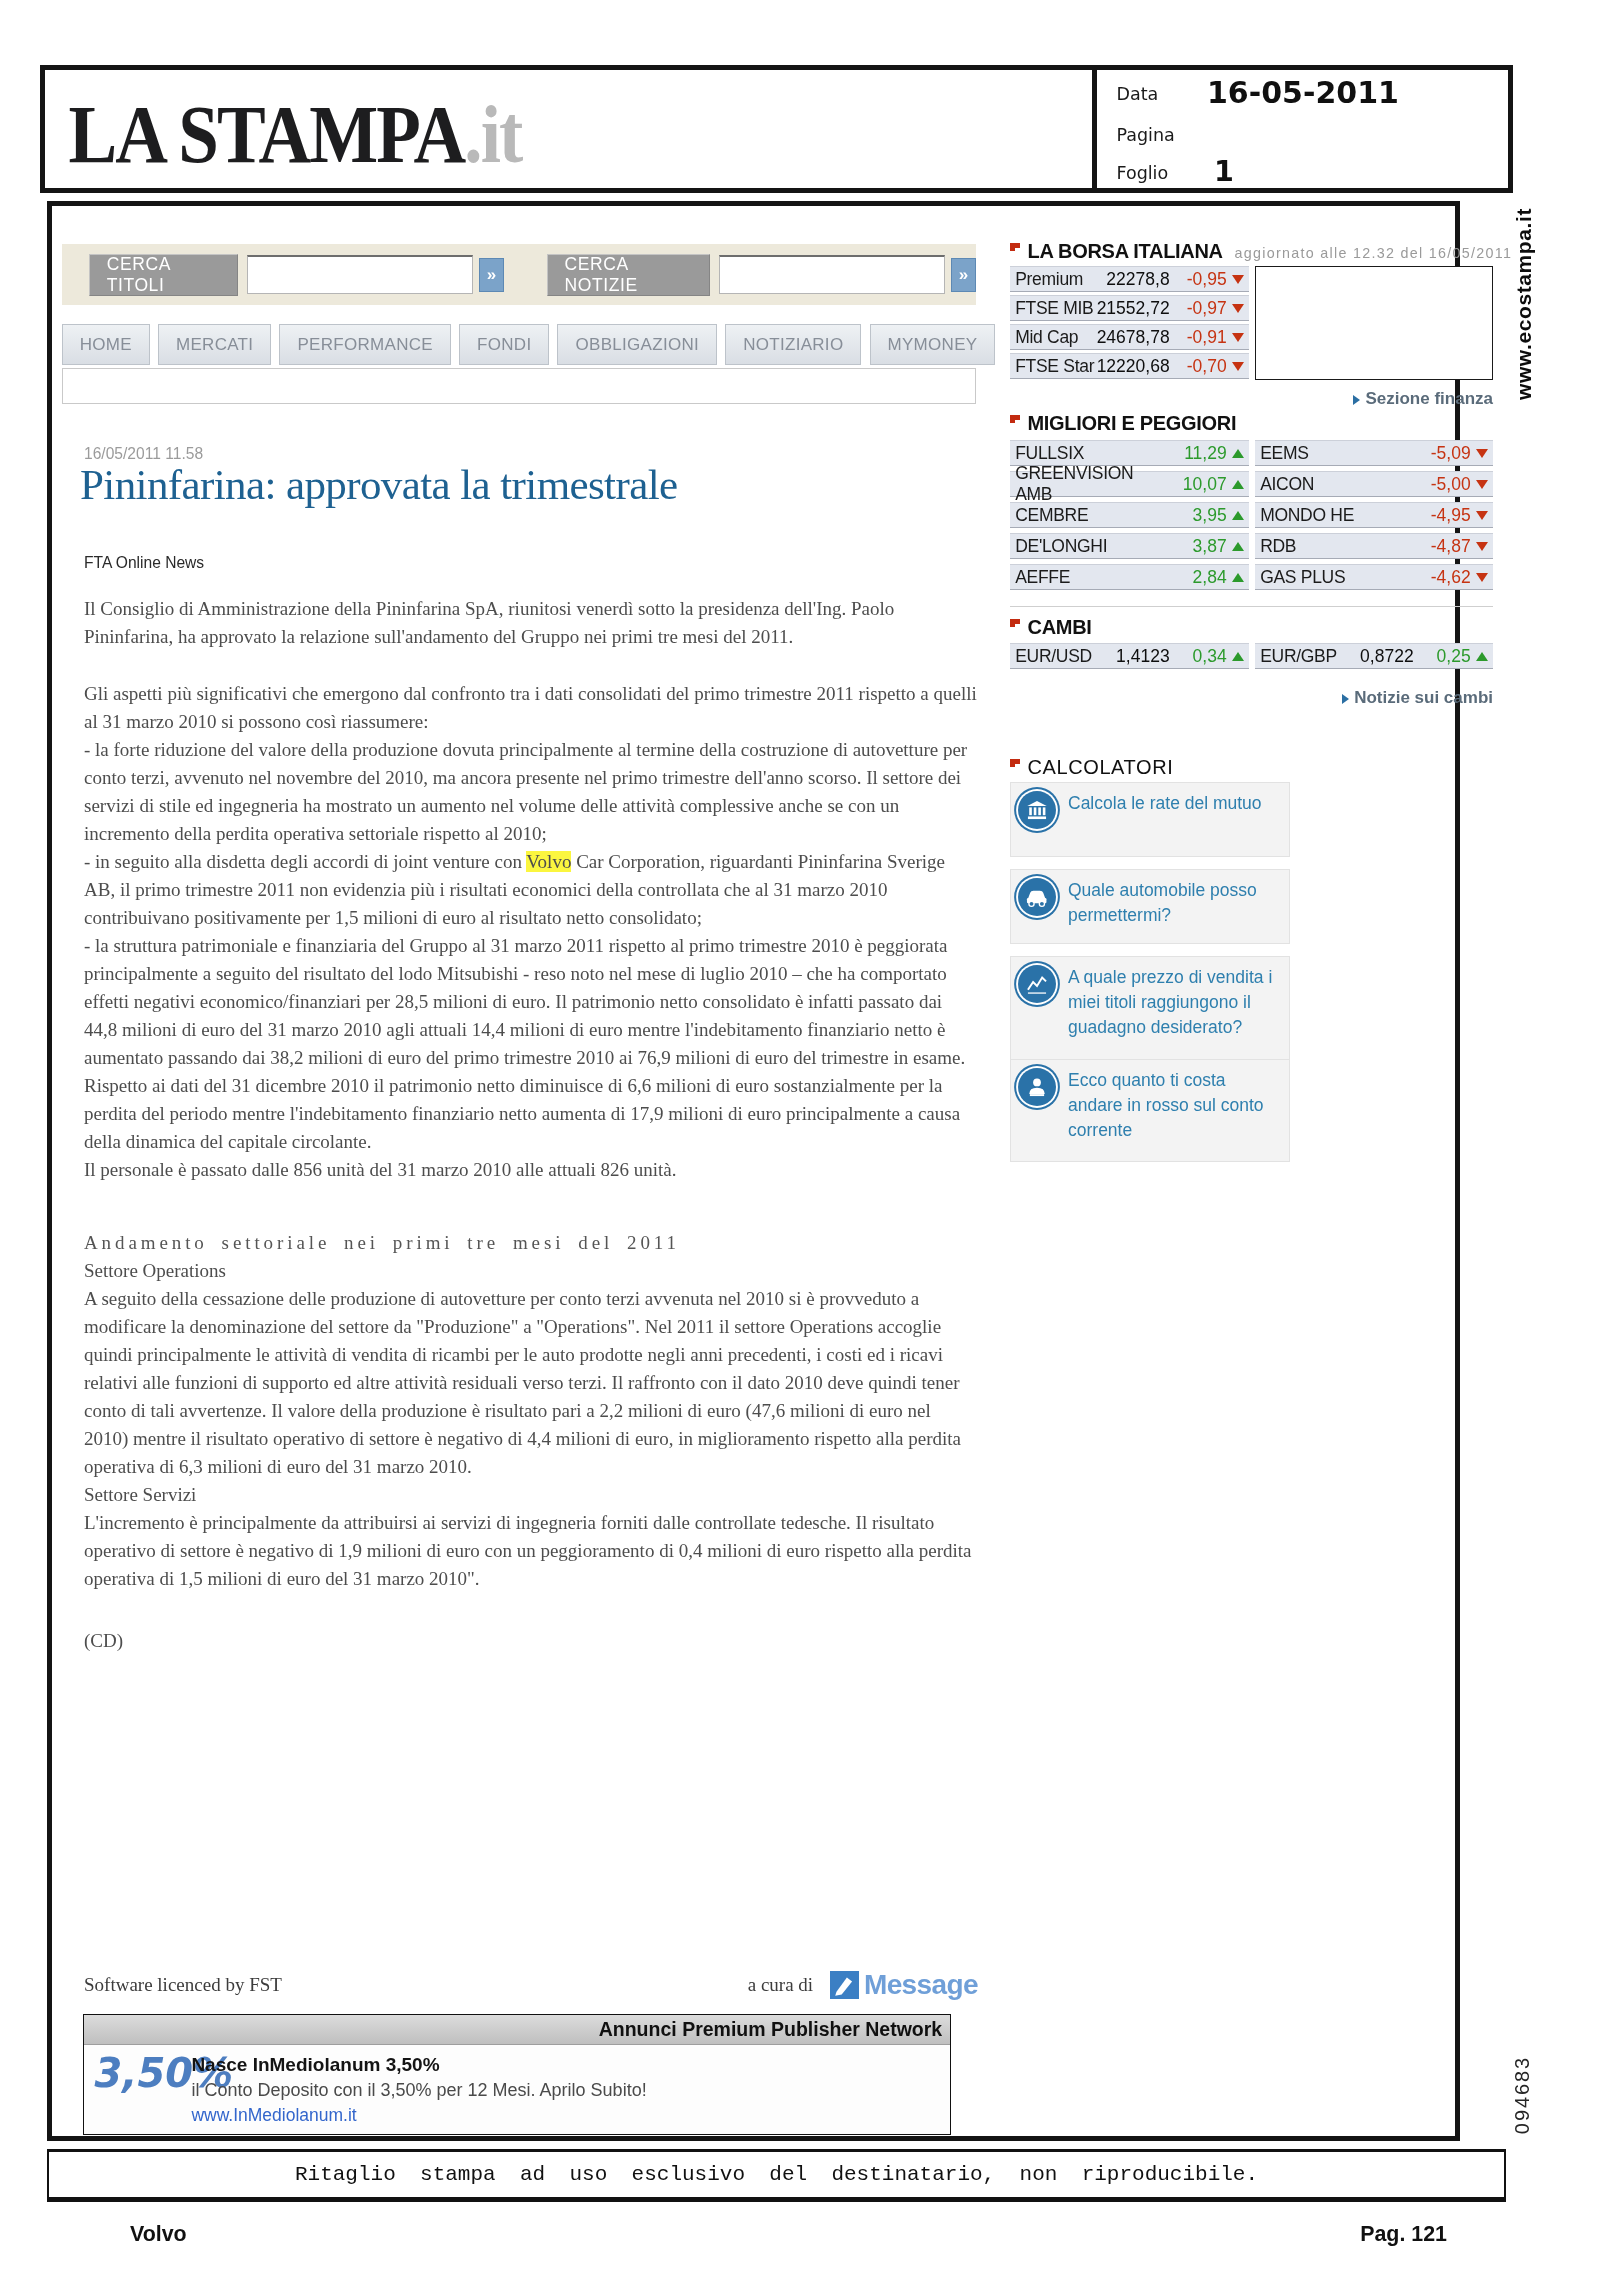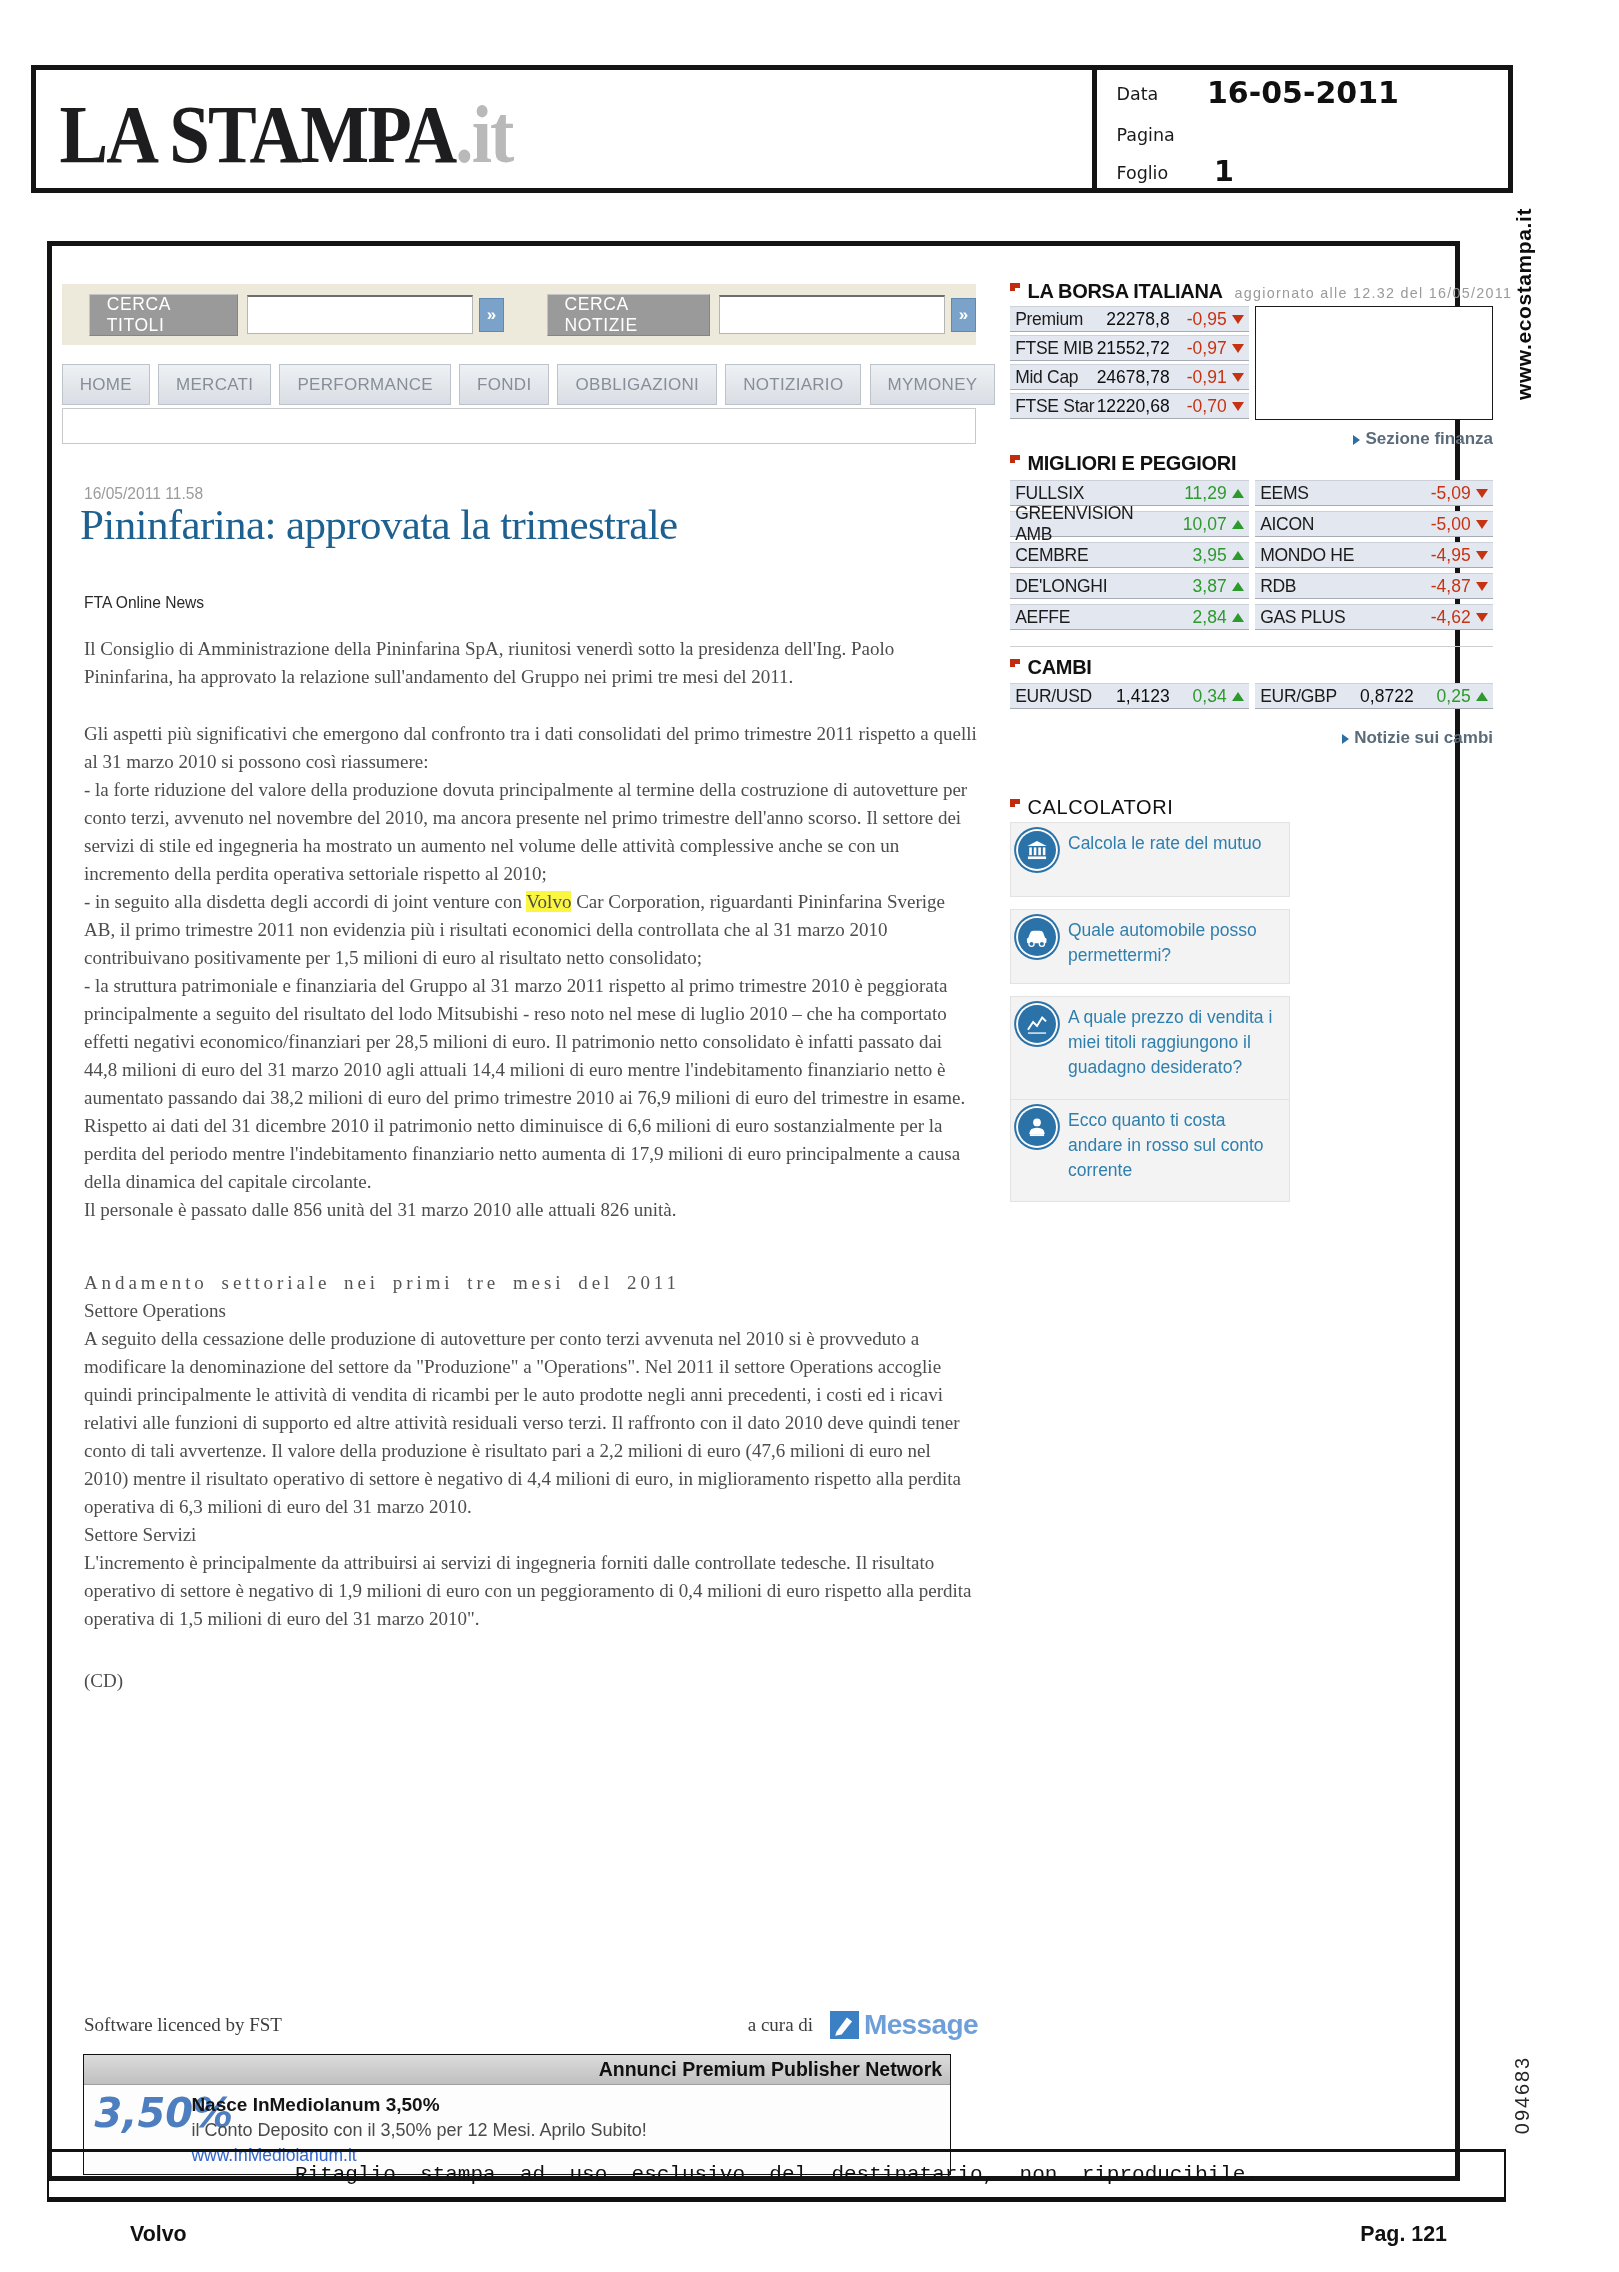--- a/index.html
+++ b/index.html
@@ -1,35 +1,35 @@
 <!DOCTYPE html>
 <html style="font-size:10.4px"><head>
 <meta charset="utf-8">
 <style>
   * { margin:0; padding:0; box-sizing:border-box; }
   body { background:#ffffff; font-family:"Liberation Sans", sans-serif; }
   .page { position:relative; width:1620px; height:2273px; background:#fff; overflow:hidden; }
 
   
-  .masthead-box { position:absolute; left:31px; top:65px; width:1178px; height:128px; border:5.2px solid #141414; background:#fff;padding-left:20px; }
+  .masthead-box { position:absolute; left:40px; top:65px; width:1178px; height:128px; border:5.2px solid #141414; background:#fff;padding-left:20px; }
   .brand-line { position:absolute; left:23.4px; top:18px; white-space:nowrap; font-family:"Liberation Serif", serif; font-weight:bold; font-size:73px; letter-spacing:-1.9px; transform:scaleY(1.12); transform-origin:left top; }
   .brand-main { color:#1d1d1f; }
   .brand-suffix { color:#b9b9b9; }
 
   .meta-box { position:absolute; left:1092px; top:65px; width:421px; height:128px; border:5.2px solid #141414; background:#fff; font-family:"DejaVu Sans", sans-serif; }
   .meta-label { position:absolute; font-size:17.5px; color:#1a1a1a; }
   .meta-value { position:absolute; font-weight:bold; color:#101010; }
 
   
   .vert { position:absolute; writing-mode:vertical-rl; transform:rotate(180deg); white-space:nowrap; }
   .ecostampa { left:1512px; top:208px; font-weight:bold; font-size:21px; color:#0d0d0d; letter-spacing:0.6px; }
   .clip-code { left:1511px; top:2056px; font-size:20px; color:#262626; letter-spacing:1.9px; }
 
   
-  .main-frame { position:absolute; left:47px; top:201px; width:1413px; height:1940px; border:5.2px solid #141414; background:#fff;margin-top:40px; }
+  .main-frame { position:absolute; left:47px; top:201px; width:1413px; height:1940px; border:5.2px solid #141414; background:#fff; }
 
   
   .search-strip { position:absolute; left:9.7px; top:38px; width:914px; height:61px; background:#ede9db; display:flex; align-items:center; }
   .gray-btn { height:42px; background:#9a9a9a; border:1.3px solid #858585; border-top-color:#c4c4c4; border-left-color:#c4c4c4; color:#fff; font-size:17.5px; letter-spacing:0.6px; display:flex; align-items:center; justify-content:center; padding:0 17px; }
   .search-input { width:226px; height:39px; background:#fff; border:1.3px solid #b5b5b5; border-top:2.6px solid #6d6d6d; font-size:17px; padding:0 6.5px; }
   .go-btn { width:27px; height:34px; background:#7ba3c9; border:0.6px solid #5d89b4; color:#fff; font-size:17px; font-weight:bold; display:flex; align-items:center; justify-content:center; }
 
   
   .tabs-row { position:absolute; left:9.7px; top:118px; height:39px; white-space:nowrap; }
   .tab { display:inline-block; background:linear-gradient(#eef1f4,#d9dee4); border:0.6px solid #bdc3ca; box-shadow:0 0 0 1.3px #ffffff; color:#878e98; font-size:17px; letter-spacing:0.3px; padding:9.7px 17px 9px; margin-right:5.2px; }

